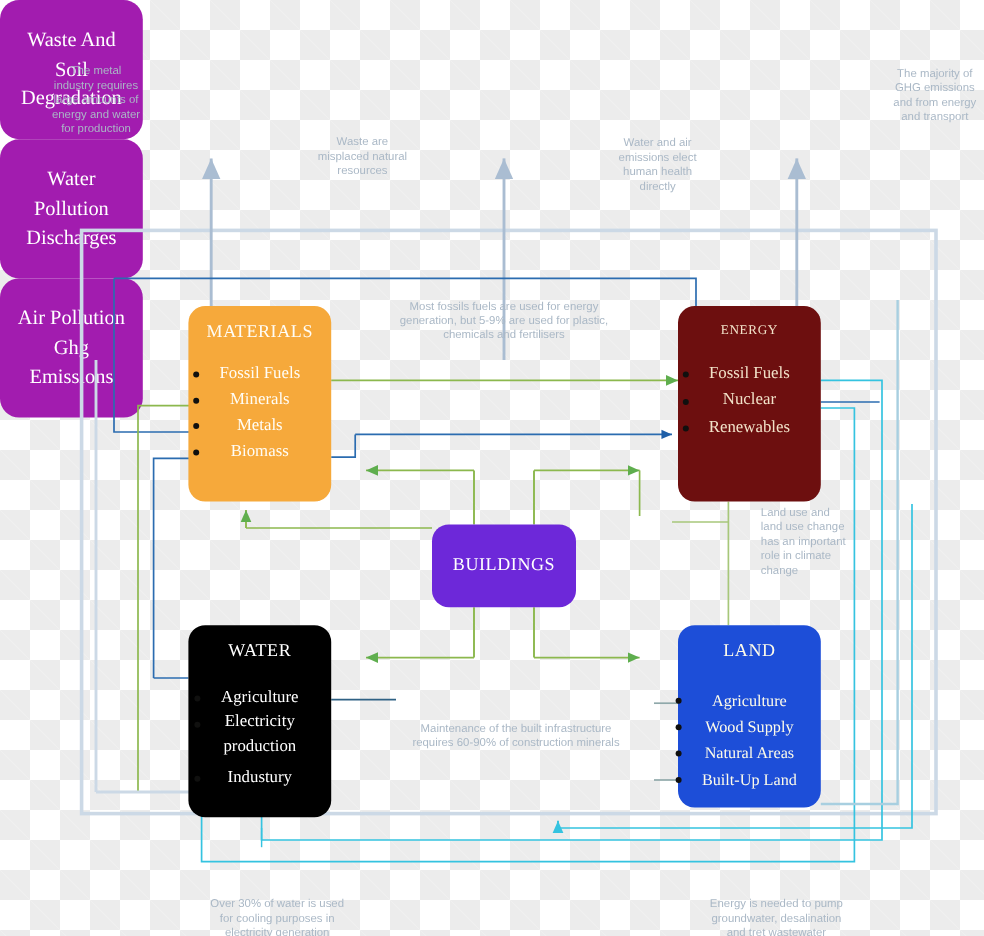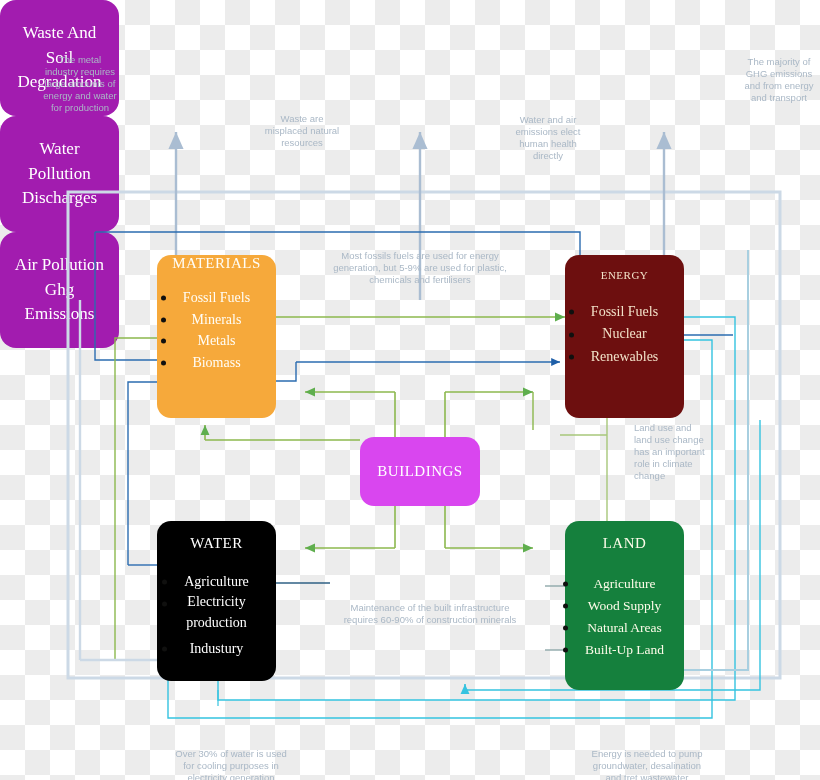--- a/index.html
+++ b/index.html
@@ -69,47 +69,47 @@
     line-height:1.25;
     text-align:center;
     font-family:"Liberation Sans", sans-serif;
   }
 
   
   #materials{
     left:157px;top:255px;width:119px;height:163px;
     background:#f6a93b;
   }
-  #materials .title{color:#fffdf6;font-size:15px;margin-top:0;}
+  #materials .title{color:#fffdf6;font-size:15px;margin-top:14px;}
   #materials ul{color:#fffdf6;font-size:14px;margin-top:15px;line-height:1.55;}
 
   #energy{
     left:565px;top:255px;width:119px;height:163px;
     background:#6d0f0f;
   }
   #energy .title{color:#f2e2c9;font-size:11px;margin-top:14px;}
   #energy ul{color:#f2e2c9;font-size:14px;margin-top:20px;line-height:1.6;}
 
   #water{
     left:157px;top:521px;width:119px;height:160px;
     background:#000000;
   }
   #water .title{color:#ffffff;font-size:15px;margin-top:14px;}
   #water ul{color:#ffffff;font-size:14px;margin-top:20px;line-height:1.45;}
 
   #land{
-    left:565px;top:521px;width:119px;height:169px;
-    background:#15803d;
+    left:565px;top:521px;width:119px;height:152px;
+    background:#1d4ed8;
   }
   #land .title{color:#fdfbe9;font-size:15px;margin-top:14px;}
   #land ul{color:#fdfbe9;font-size:13.5px;margin-top:21px;line-height:1.62;}
 
   #buildings{
     left:360px;top:437px;width:120px;height:69px;
-    background:#d946ef;
+    background:#6d28d9;
     justify-content:center;
   }
   #buildings .title{color:#ffffff;font-size:15px;}
 
   #box-waste{left:116px;top:8px;width:119px;height:116px;}
   #box-water-poll{left:360px;top:8px;width:119px;height:116px;justify-content:flex-end;}
   #box-air{left:604px;top:8px;width:119px;height:116px;}
 </style>
 </head>
 <body>

